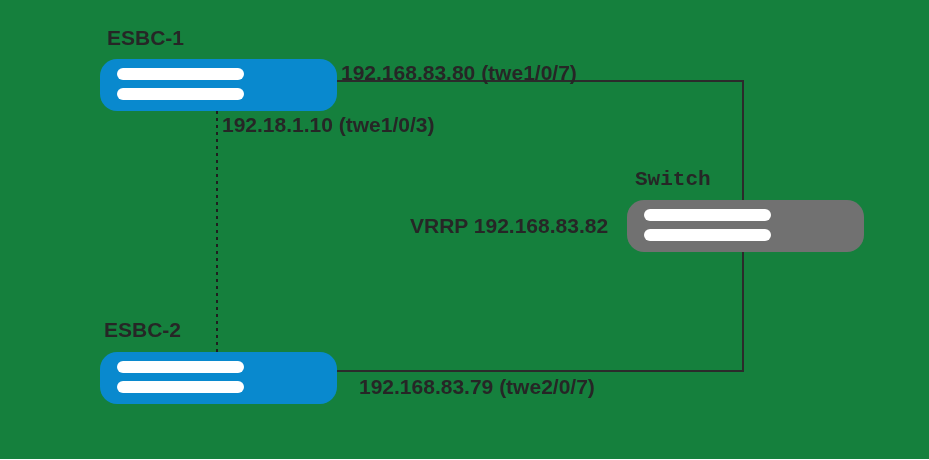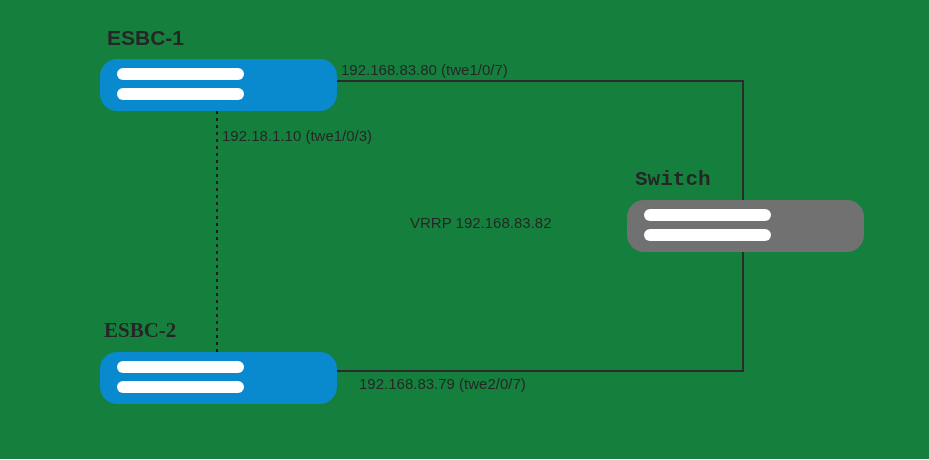--- a/index.html
+++ b/index.html
@@ -44,21 +44,21 @@
   
   .device-title {
     position: absolute;
     font-size: 21px;
     font-weight: bold;
     color: #262626;
     white-space: nowrap;
     z-index: 4;
   }
   #title-esbc1  { left: 107px; top: 26px; }
-  #title-esbc2  { left: 104px; top: 318px; font-family: Liberation Serif, serif; }
+  #title-esbc2  { left: 104px; top: 318px; }
   #title-switch { left: 635px; top: 168px; font-family: Liberation Mono, monospace; }
 
   
   .line {
     position: absolute;
     z-index: 1;
   }
   .line.h { border-top: 2px solid #2b2b2b; height: 0; }
   .line.v { border-left: 2px solid #2b2b2b; width: 0; }
 
@@ -77,29 +77,29 @@
       to bottom,
       #1f1f1f 0px, #1f1f1f 3px,
       transparent 3px, transparent 7px
     );
     z-index: 1;
   }
 
   
   .net-label {
     position: absolute;
-    font-size: 15px;
-    font-weight: normal;
+    font-size: 21px;
+    font-weight: bold;
     color: #262626;
     white-space: nowrap;
     z-index: 5;
     text-align: center;
   }
   #label-esbc1-wan { left: 341px; top: 61px; }
-  #label-esbc1-ha  { left: 222px; top: 127px; }
+  #label-esbc1-ha  { left: 222px; top: 113px; }
   #label-vrrp-ha   { left: 228px; top: 216px; }
   #label-vrrp-wan  { left: 410px; top: 214px; }
   #label-esbc2-ha  { left: 224px; top: 327px; }
   #label-esbc2-wan { left: 341px; top: 375px; margin-left: 18px; }
 </style>
 </head>
 <body>
 
 <div id="canvas">
 

